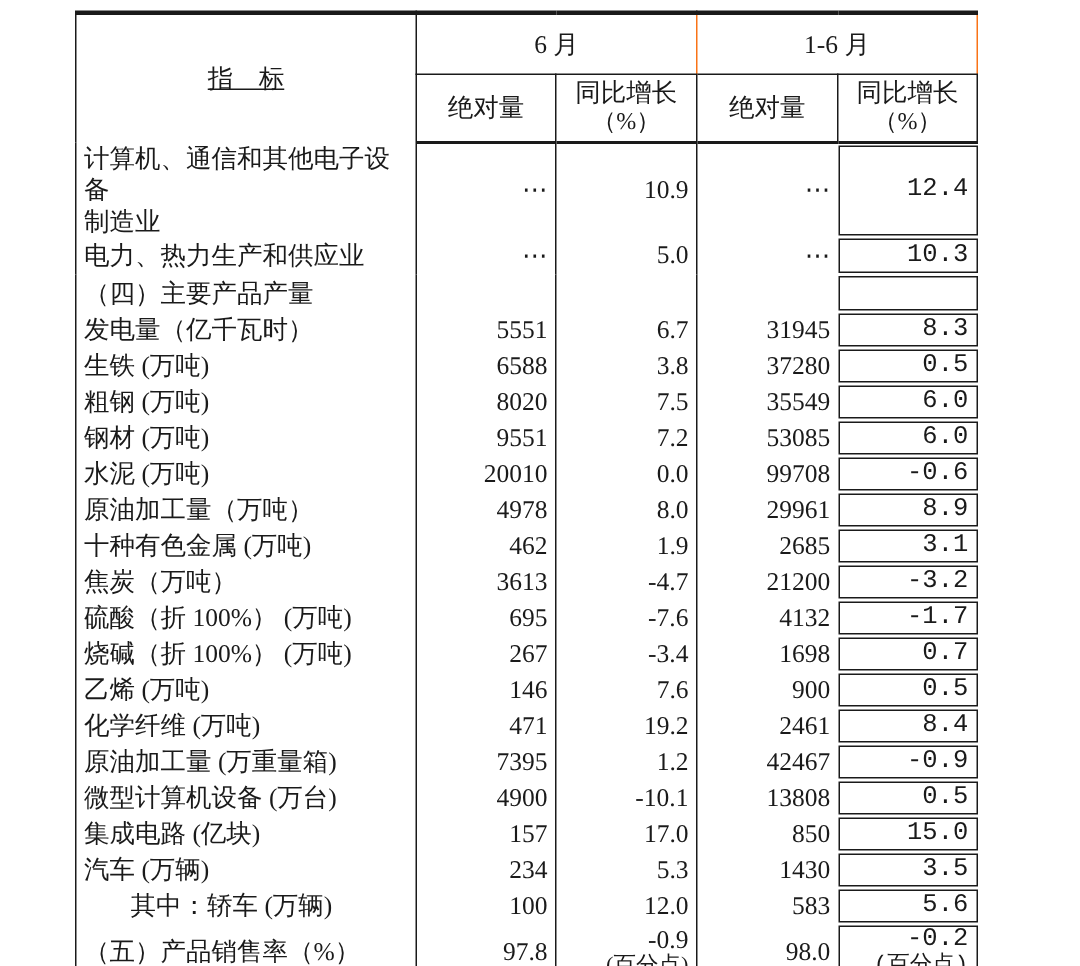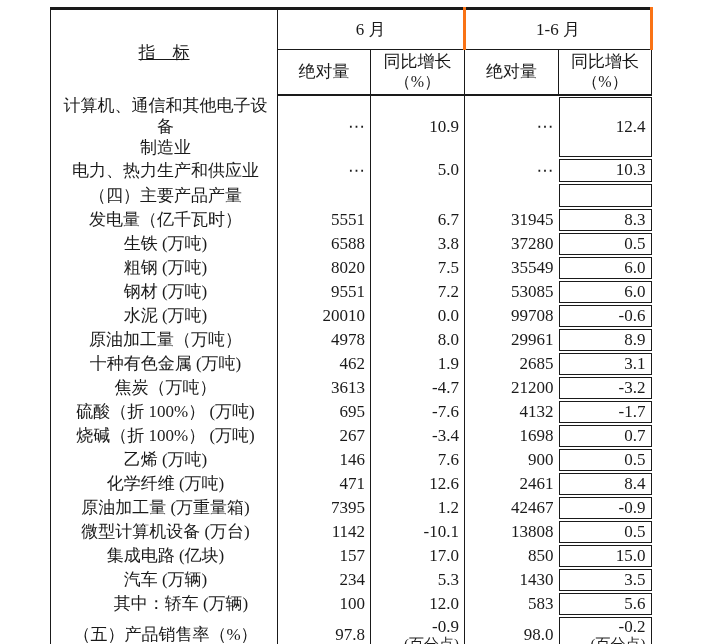--- a/index.html
+++ b/index.html
@@ -9,32 +9,32 @@
   }
   .page{position:relative;width:720px;height:644px;overflow:hidden;background:#ffffff;}
   table.stat{
     position:absolute;left:50px;top:7px;width:601px;
     border-collapse:collapse;table-layout:fixed;
     border-top:3px solid #1a1a1a;border-left:1px solid #1a1a1a;
   }
   col.c1{width:227px}col.c2{width:93px}col.c3{width:94px}col.c4{width:94px}col.c5{width:93px}
   th{font-weight:normal;font-size:17px;text-align:center;vertical-align:middle;padding:0;}
   th.ind{border-right:1px solid #1a1a1a;text-decoration:underline;}
-  th.span2{border-right:3px solid #f97316;border-bottom:1px solid #1a1a1a;}
+  th.span2{border-right:1px solid #f97316;border-bottom:1px solid #1a1a1a;}
   tr.hr1{height:41px}
   tr.hr2 th{border-bottom:2px solid #1a1a1a;}
   tr.hr2{height:45px}
   th.sub{border-right:1px solid #1a1a1a;line-height:1.25;}
   th .small{font-size:16px;display:block;}
   td{vertical-align:middle;padding:0;font-size:17px;}
-  td.c1{text-align:center;padding-left:5px;padding-right:2px;border-right:1px solid #1a1a1a;line-height:21px;}
+  td.c1{text-align:left;padding-left:5px;padding-right:2px;border-right:1px solid #1a1a1a;line-height:21px;}
   td.c1.indent{padding-left:36px;}
   td.num{text-align:right;padding-right:5px;font-size:17px;}
   td.b2,td.b3{border-right:1px solid #1a1a1a;}
-  td.b5{position:relative;}
+  td.b5{position:relative;font-family:Liberation Mono, monospace;}
   .vbox{
     position:absolute;top:1px;bottom:1px;left:0;right:0;box-sizing:border-box;
     border:1px solid #1a1a1a;display:flex;align-items:center;justify-content:flex-end;
     padding-right:5px;font-size:17px;
   }
   .vbox.stack{flex-direction:column;justify-content:center;align-items:flex-end;line-height:1.12;}
   .stackcell{text-align:right;line-height:1.12;padding-right:5px;}
   .unit{font-size:15px;display:block;}
   .vbox .unit{font-size:15px;}
   tr.rh1{height:47px}
@@ -221,42 +221,42 @@
         <td class="num">900</td>
         <td class="b5">
             <div class="vbox">
               <span>0.5</span>
             </div>
           </td>
       </tr>
       <tr class="rstd">
         <td class="c1">化学纤维 (万吨)</td>
         <td class="num b2">471</td>
-        <td class="num b3">12.6</td>
+        <td class="num b3">19.2</td>
         <td class="num">2461</td>
         <td class="b5">
             <div class="vbox">
               <span>8.4</span>
             </div>
           </td>
       </tr>
       <tr class="rstd">
         <td class="c1">原油加工量 (万重量箱)</td>
         <td class="num b2">7395</td>
         <td class="num b3">1.2</td>
         <td class="num">42467</td>
         <td class="b5">
             <div class="vbox">
               <span>-0.9</span>
             </div>
           </td>
       </tr>
       <tr class="rstd">
         <td class="c1">微型计算机设备 (万台)</td>
-        <td class="num b2">1142</td>
+        <td class="num b2">4900</td>
         <td class="num b3">-10.1</td>
         <td class="num">13808</td>
         <td class="b5">
             <div class="vbox">
               <span>0.5</span>
             </div>
           </td>
       </tr>
       <tr class="rstd">
         <td class="c1">集成电路 (亿块)</td>

